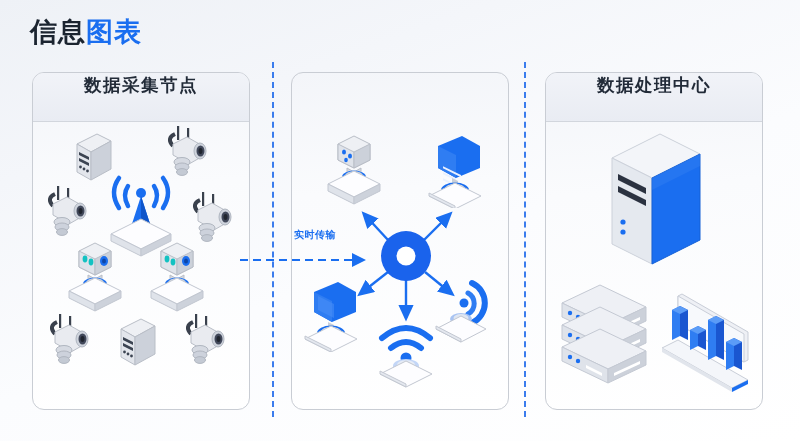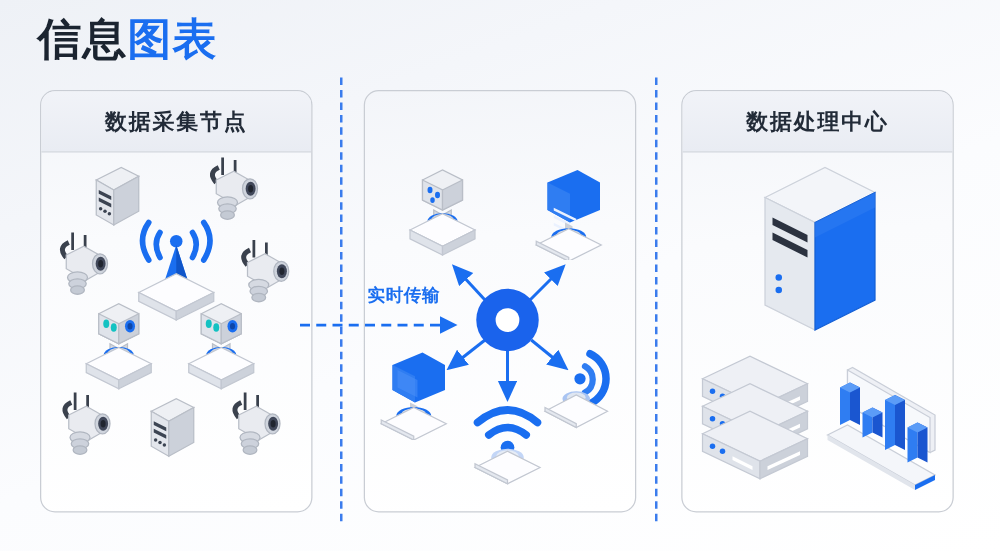--- a/index.html
+++ b/index.html
@@ -20,21 +20,21 @@
     left: 0; top: 0;
     width: 800px;
     height: 441px;
   }
 
   
   #page-title {
     position: absolute;
     left: 30px;
     top: 15px;
-    font-size: 35px;
+    font-size: 27px;
     font-weight: bold;
     letter-spacing: 1px;
     line-height: 34px;
     white-space: nowrap;
   }
   #page-title .t-dark { color: #1b2430; }
   #page-title .t-blue { color: #1a6ef0; }
 
   
   .v-divider {
@@ -65,21 +65,21 @@
   #panel-process  { left: 545px; }
 
   .panel-header {
     position: absolute;
     left: 0; top: 0;
     width: 100%;
     height: 49px;
     border-bottom: 1px solid #d2d6dd;
     background: linear-gradient(180deg, #f1f3f8 0%, #e9ecf3 100%);
     display: flex;
-    align-items: center;
+    align-items: flex-start;
     justify-content: center;
     box-sizing: border-box;
   }
   .panel-title {
     font-size: 17.5px;
     font-weight: bold;
     color: #222b38;
     letter-spacing: 1.5px;
     white-space: nowrap;
   }
@@ -95,21 +95,21 @@
   .ico {
     position: absolute;
   }
   .ico svg { display: block; }
 
   
   #flow-label {
     position: absolute;
     left: 294px;
     top: 228px;
-    font-size: 14px;
+    font-size: 10px;
     font-weight: bold;
     color: #1a6ef0;
     letter-spacing: .5px;
     white-space: nowrap;
     z-index: 6;
   }
   #flow-arrow {
     position: absolute;
     left: 240px;
     top: 250px;

